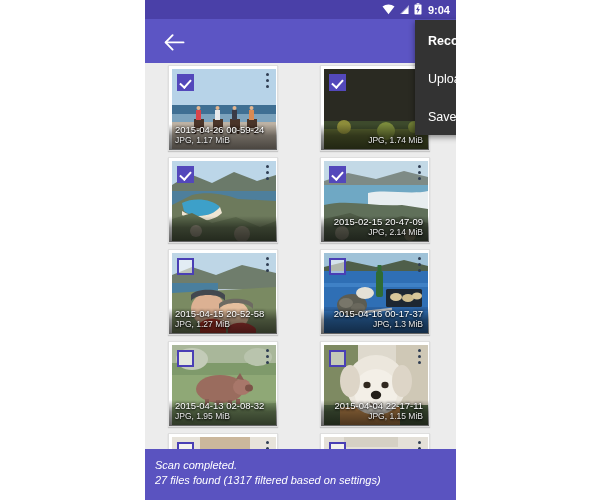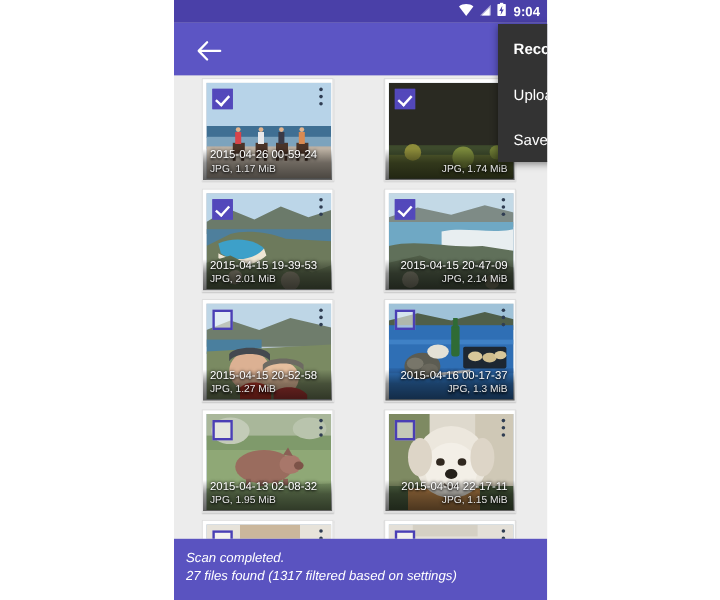--- a/index.html
+++ b/index.html
@@ -303,24 +303,20 @@
               <circle cx="70" cy="73" r="8" fill="#85826f"></circle>
             </svg>
           </div>
           <div class="cap-scrim"></div>
           <div class="checkbox on"></div>
           <div class="kebab">
               <i></i>
               <i></i>
               <i></i>
             </div>
-          <div class="caption">
-            <div class="cap-name">2015-04-15 19-39-53</div>
-            <div class="cap-meta">JPG, 2.01 MiB</div>
-          </div>
         </div>
 
         <div class="tile col2">
           <div class="thumb">
             <svg width="104" height="80" viewBox="0 0 104 80" preserveAspectRatio="none">
               <rect x="0" y="0" width="104" height="20" fill="#c3d9e6"></rect>
               <path d="M0 20 L24 12 L52 18 L80 10 L104 16 L104 28 L0 28 Z" fill="#7e8b86"></path>
               <rect x="0" y="24" width="104" height="26" fill="#6fa8c4"></rect>
               <path d="M44 32 C62 28 86 34 104 30 L104 50 C84 46 62 48 44 44 Z" fill="#e8eef0"></path>
               <path d="M0 44 C24 38 50 46 78 44 L104 48 L104 80 L0 80 Z" fill="#60705a"></path>
@@ -330,21 +326,21 @@
             </svg>
           </div>
           <div class="cap-scrim"></div>
           <div class="checkbox on"></div>
           <div class="kebab">
               <i></i>
               <i></i>
               <i></i>
             </div>
           <div class="caption">
-            <div class="cap-name">2015-04-15 20-47-09</div>
+            <div class="cap-name">2015-02-15 20-47-09</div>
             <div class="cap-meta">JPG, 2.14 MiB</div>
           </div>
         </div>
       </div>
 
       <div class="grid-row">
         <div class="tile col1">
           <div class="thumb">
             <svg width="104" height="80" viewBox="0 0 104 80" preserveAspectRatio="none">
               <rect x="0" y="0" width="104" height="30" fill="#bed6e6"></rect>

